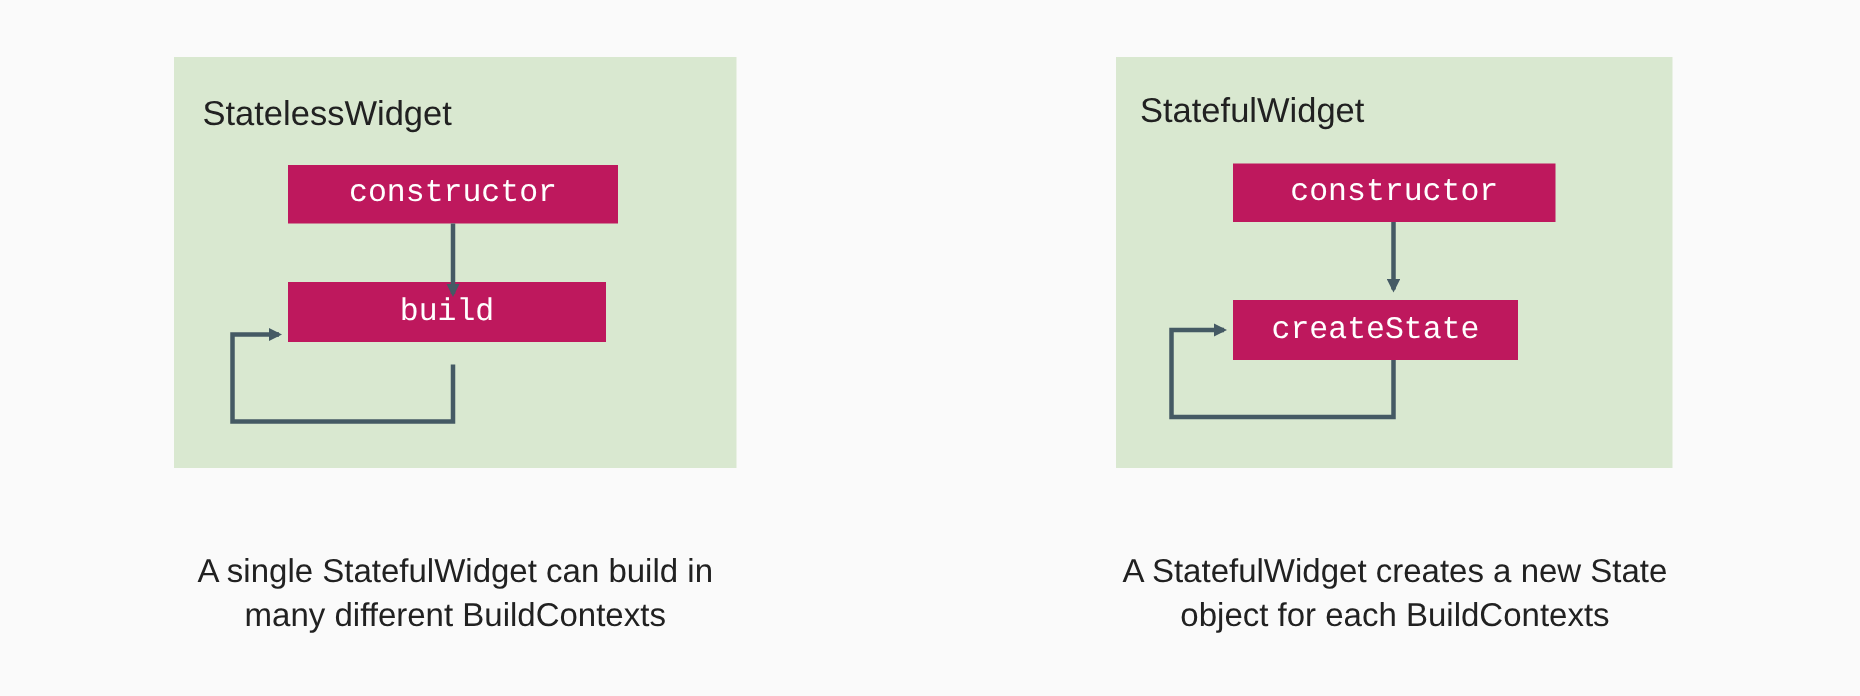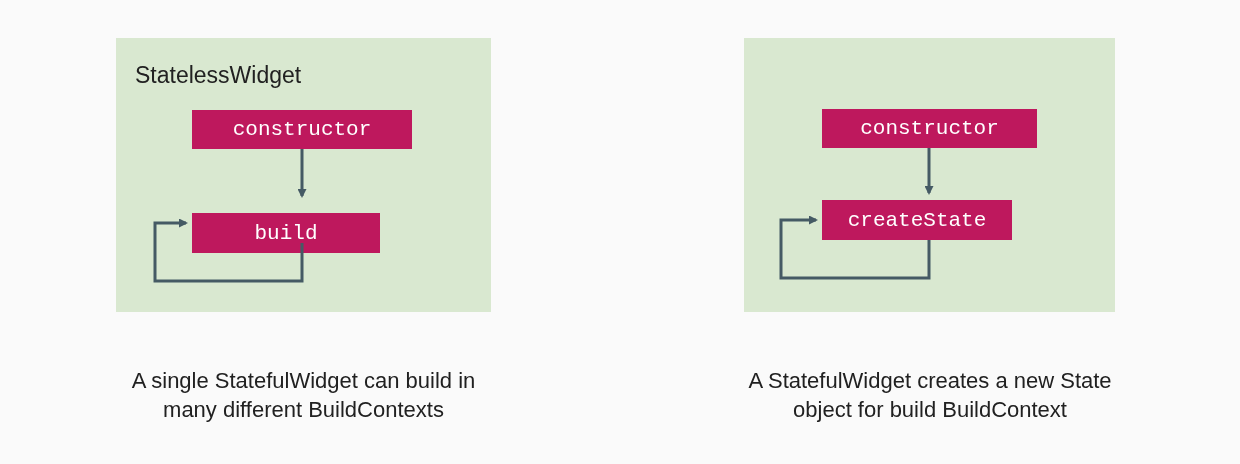--- a/index.html
+++ b/index.html
@@ -61,23 +61,24 @@
   }
 </style>
 </head>
 <body>
 
 <div class="canvas">
 
   <div class="panel" style="left:116px; top:38px; width:375px; height:274px;"></div>
   <div class="panel-title" style="left:135px; top:64px;">StatelessWidget</div>
   <div class="node" style="left:192px; top:110px; width:220px; height:39px;">constructor</div>
-  <div class="node" style="left:192px; top:213px; width:188px; height:40px;">build</div>
+  <div class="node" style="left:192px; top:188px; width:212px; height:40px;">build</div>
 
   <div class="panel" style="left:744px; top:38px; width:371px; height:274px;"></div>
+  <div class="panel-title" style="left:760px; top:62px;">StatefulWidget</div>
   <div class="node" style="left:822px; top:109px; width:215px; height:39px;">constructor</div>
   <div class="node" style="left:822px; top:200px; width:190px; height:40px;">createState</div>
 
   <svg class="arrows" viewBox="0 0 1240 464" xmlns="http://www.w3.org/2000/svg">
     <defs>
       <marker id="ah" markerWidth="9" markerHeight="9" refX="7" refY="4.5" orient="auto" markerUnits="userSpaceOnUse">
         <path d="M0,0 L9,4.5 L0,9 z" fill="#455a64"></path>
       </marker>
     </defs>
 
@@ -94,15 +95,15 @@
     </g>
 
     <g>
       <path d="M929,240 L929,278 L781,278 L781,220 L816,220" stroke="#455a64" stroke-width="3" fill="none" marker-end="url(#ah)"></path>
     </g>
   </svg>
 
   <div class="caption" style="left:56px; top:366px; width:495px;">A single StatefulWidget can build in
 many different BuildContexts</div>
   <div class="caption" style="left:685px; top:366px; width:490px;">A StatefulWidget creates a new State
-object for build BuildContext</div>
+object for each BuildContexts</div>
 
 </div>
 
 </body></html>

